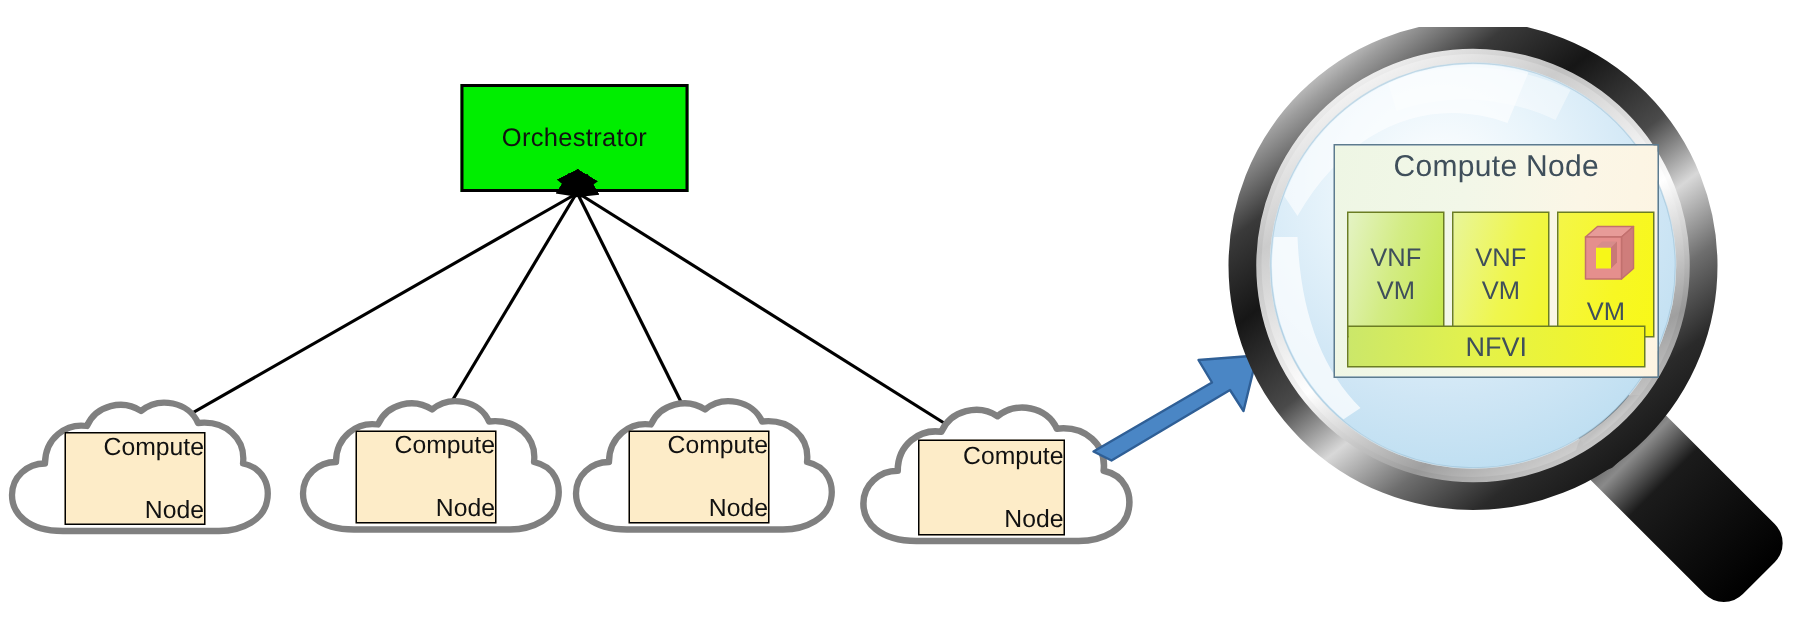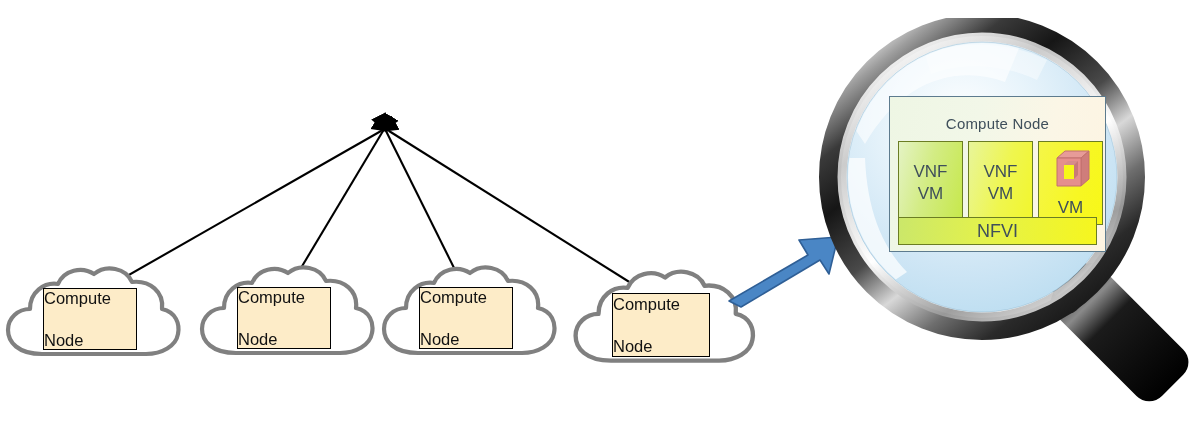--- a/index.html
+++ b/index.html
@@ -18,21 +18,21 @@
   .orch span{font-size:17px;color:#111;letter-spacing:.2px;}
 
   
   .cloudwrap{position:absolute;}
   .cloudwrap svg{position:absolute;left:0;top:0;overflow:visible;}
   .cnode{
     position:absolute;
     background:var(--node-bg,#fdecc8);
     border:1.6px solid #000;
     box-sizing:border-box;
-    display:flex;flex-direction:column;align-items:flex-start;justify-content:center;
+    display:flex;flex-direction:column;align-items:flex-end;justify-content:center;
     line-height:1.35;
     gap:19px;
   }
   .cnode span{font-size:16.5px;color:#111;white-space:nowrap;}
 
   
   #arrows{position:absolute;left:0;top:0;width:1204px;height:428px;}
 
   
   #mag{position:absolute;left:815px;top:18px;width:389px;height:410px;}
@@ -40,22 +40,22 @@
 
   
   .panel{
     position:absolute;left:889px;top:96px;width:217px;height:156px;
     border:1px solid #5d7b8e;
     box-sizing:border-box;
     background:linear-gradient(100deg,#eef6e4 0%,#f2f7e8 38%,#fbf6e6 70%,#fdf4e2 100%);
     z-index:6;
   }
   .panel-title{
-    text-align:center;font-size:15px;color:#3f4f5b;
-    padding-top:18px;letter-spacing:.2px;
+    text-align:center;font-size:20px;color:#3f4f5b;
+    padding-top:3px;letter-spacing:.2px;
   }
   .vmrow{position:absolute;left:8px;top:44px;display:flex;gap:5px;}
   .vmbox{
     width:65px;height:84px;box-sizing:border-box;
     border:1px solid #6b7d23;
     display:flex;flex-direction:column;align-items:center;justify-content:center;
     font-size:17px;color:#3f4f5b;line-height:1.3;
   }
   .vm1{background:linear-gradient(105deg,#e4f3c4 0%,#d3ec84 45%,#c6e84a 100%);}
   .vm2{background:linear-gradient(105deg,#e8f59a 0%,#eff64e 55%,#f2f62c 100%);}
@@ -68,20 +68,23 @@
     background:linear-gradient(95deg,#cbe76a 0%,#e4f24a 45%,#f6f61e 100%);
     display:flex;align-items:center;justify-content:center;
     font-size:18px;color:#3f4f5b;
   }
 </style>
 </head>
 <body>
 
 <div id="stage">
 
+  <div class="orch">
+    <span>Orchestrator</span>
+  </div>
 
   <svg id="arrows">
     <defs>
       <marker id="ah" markerWidth="9" markerHeight="9" refX="8" refY="4.5" orient="auto" markerUnits="strokeWidth">
         <path d="M0,0.6 L9,4.5 L0,8.4 Z" fill="#000"></path>
       </marker>
       <marker id="ahs" markerWidth="9" markerHeight="9" refX="8" refY="4.5" orient="auto" markerUnits="strokeWidth">
         <path d="M0,0.6 L9,4.5 L0,8.4 Z" fill="#000"></path>
       </marker>
     </defs>

